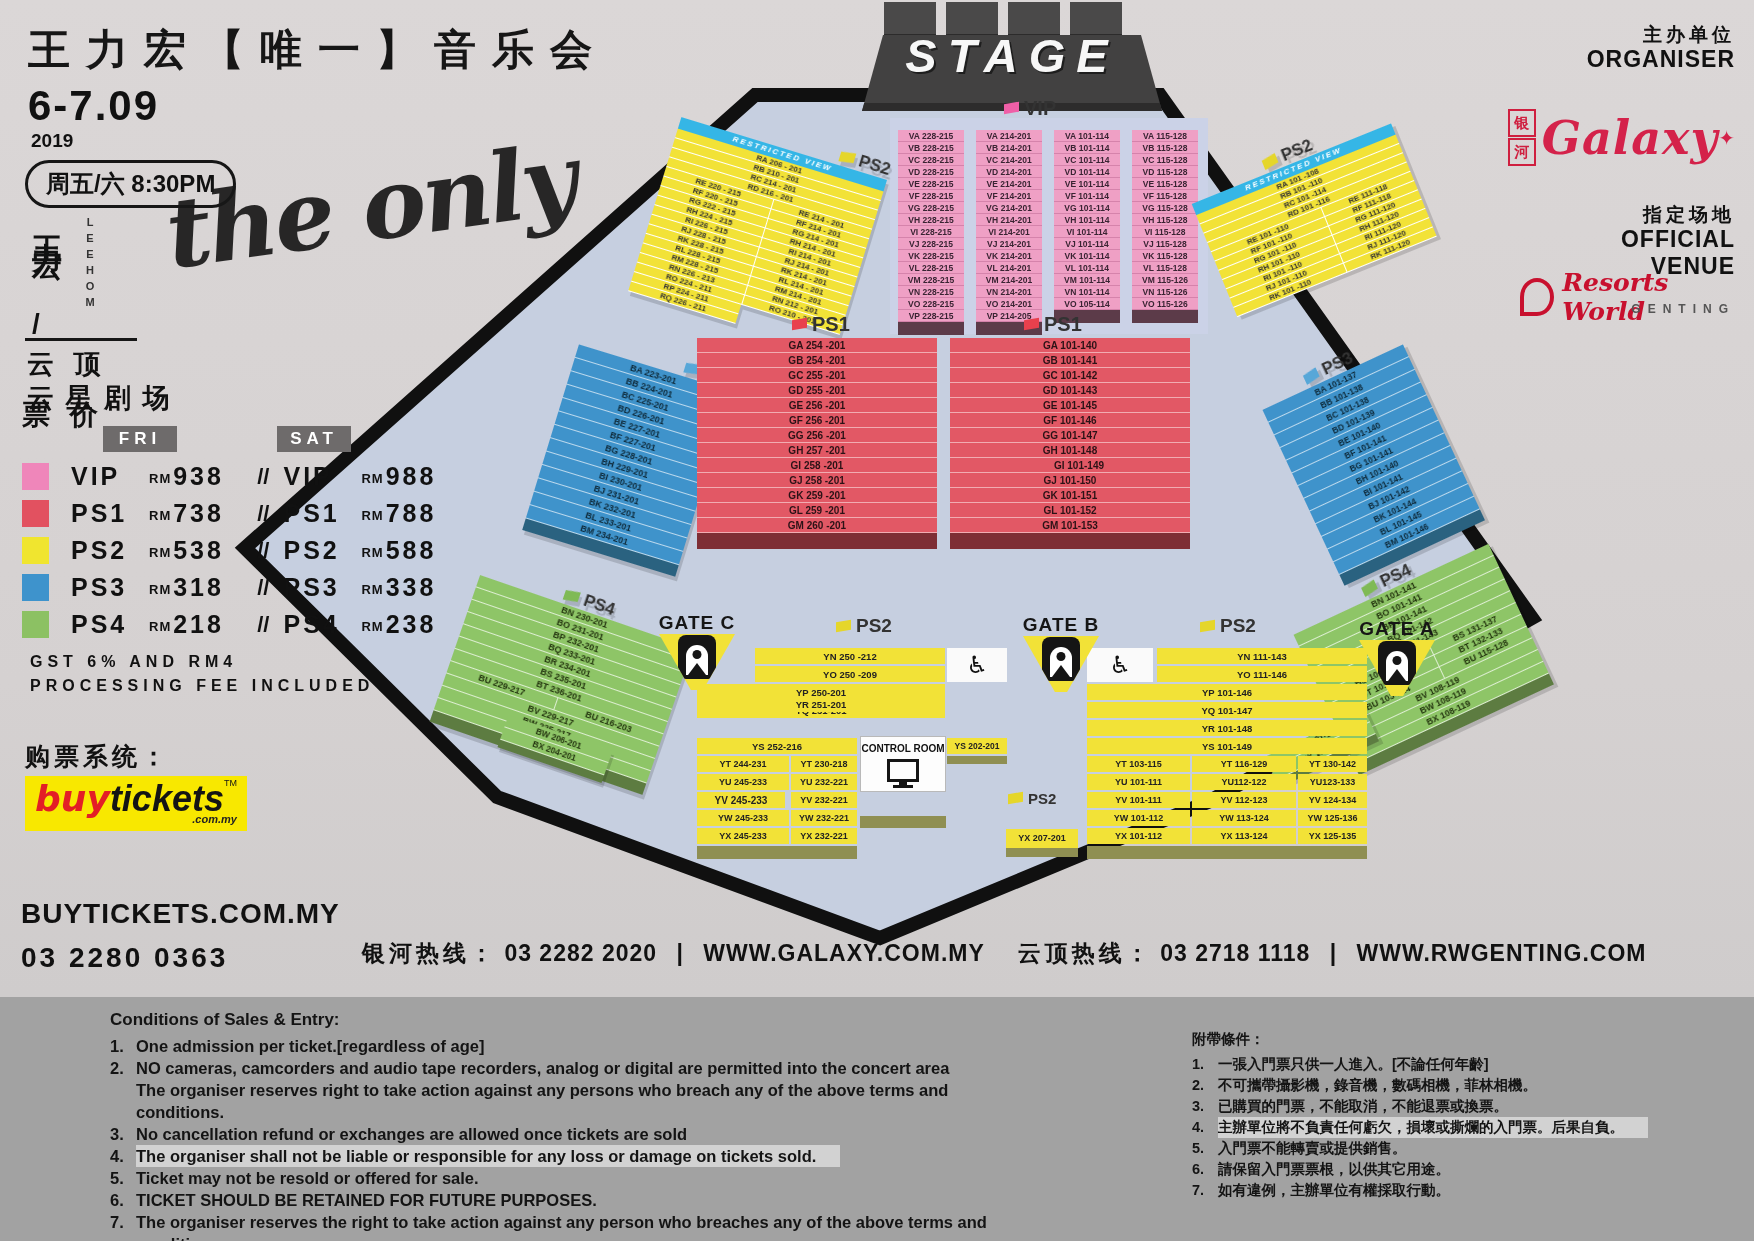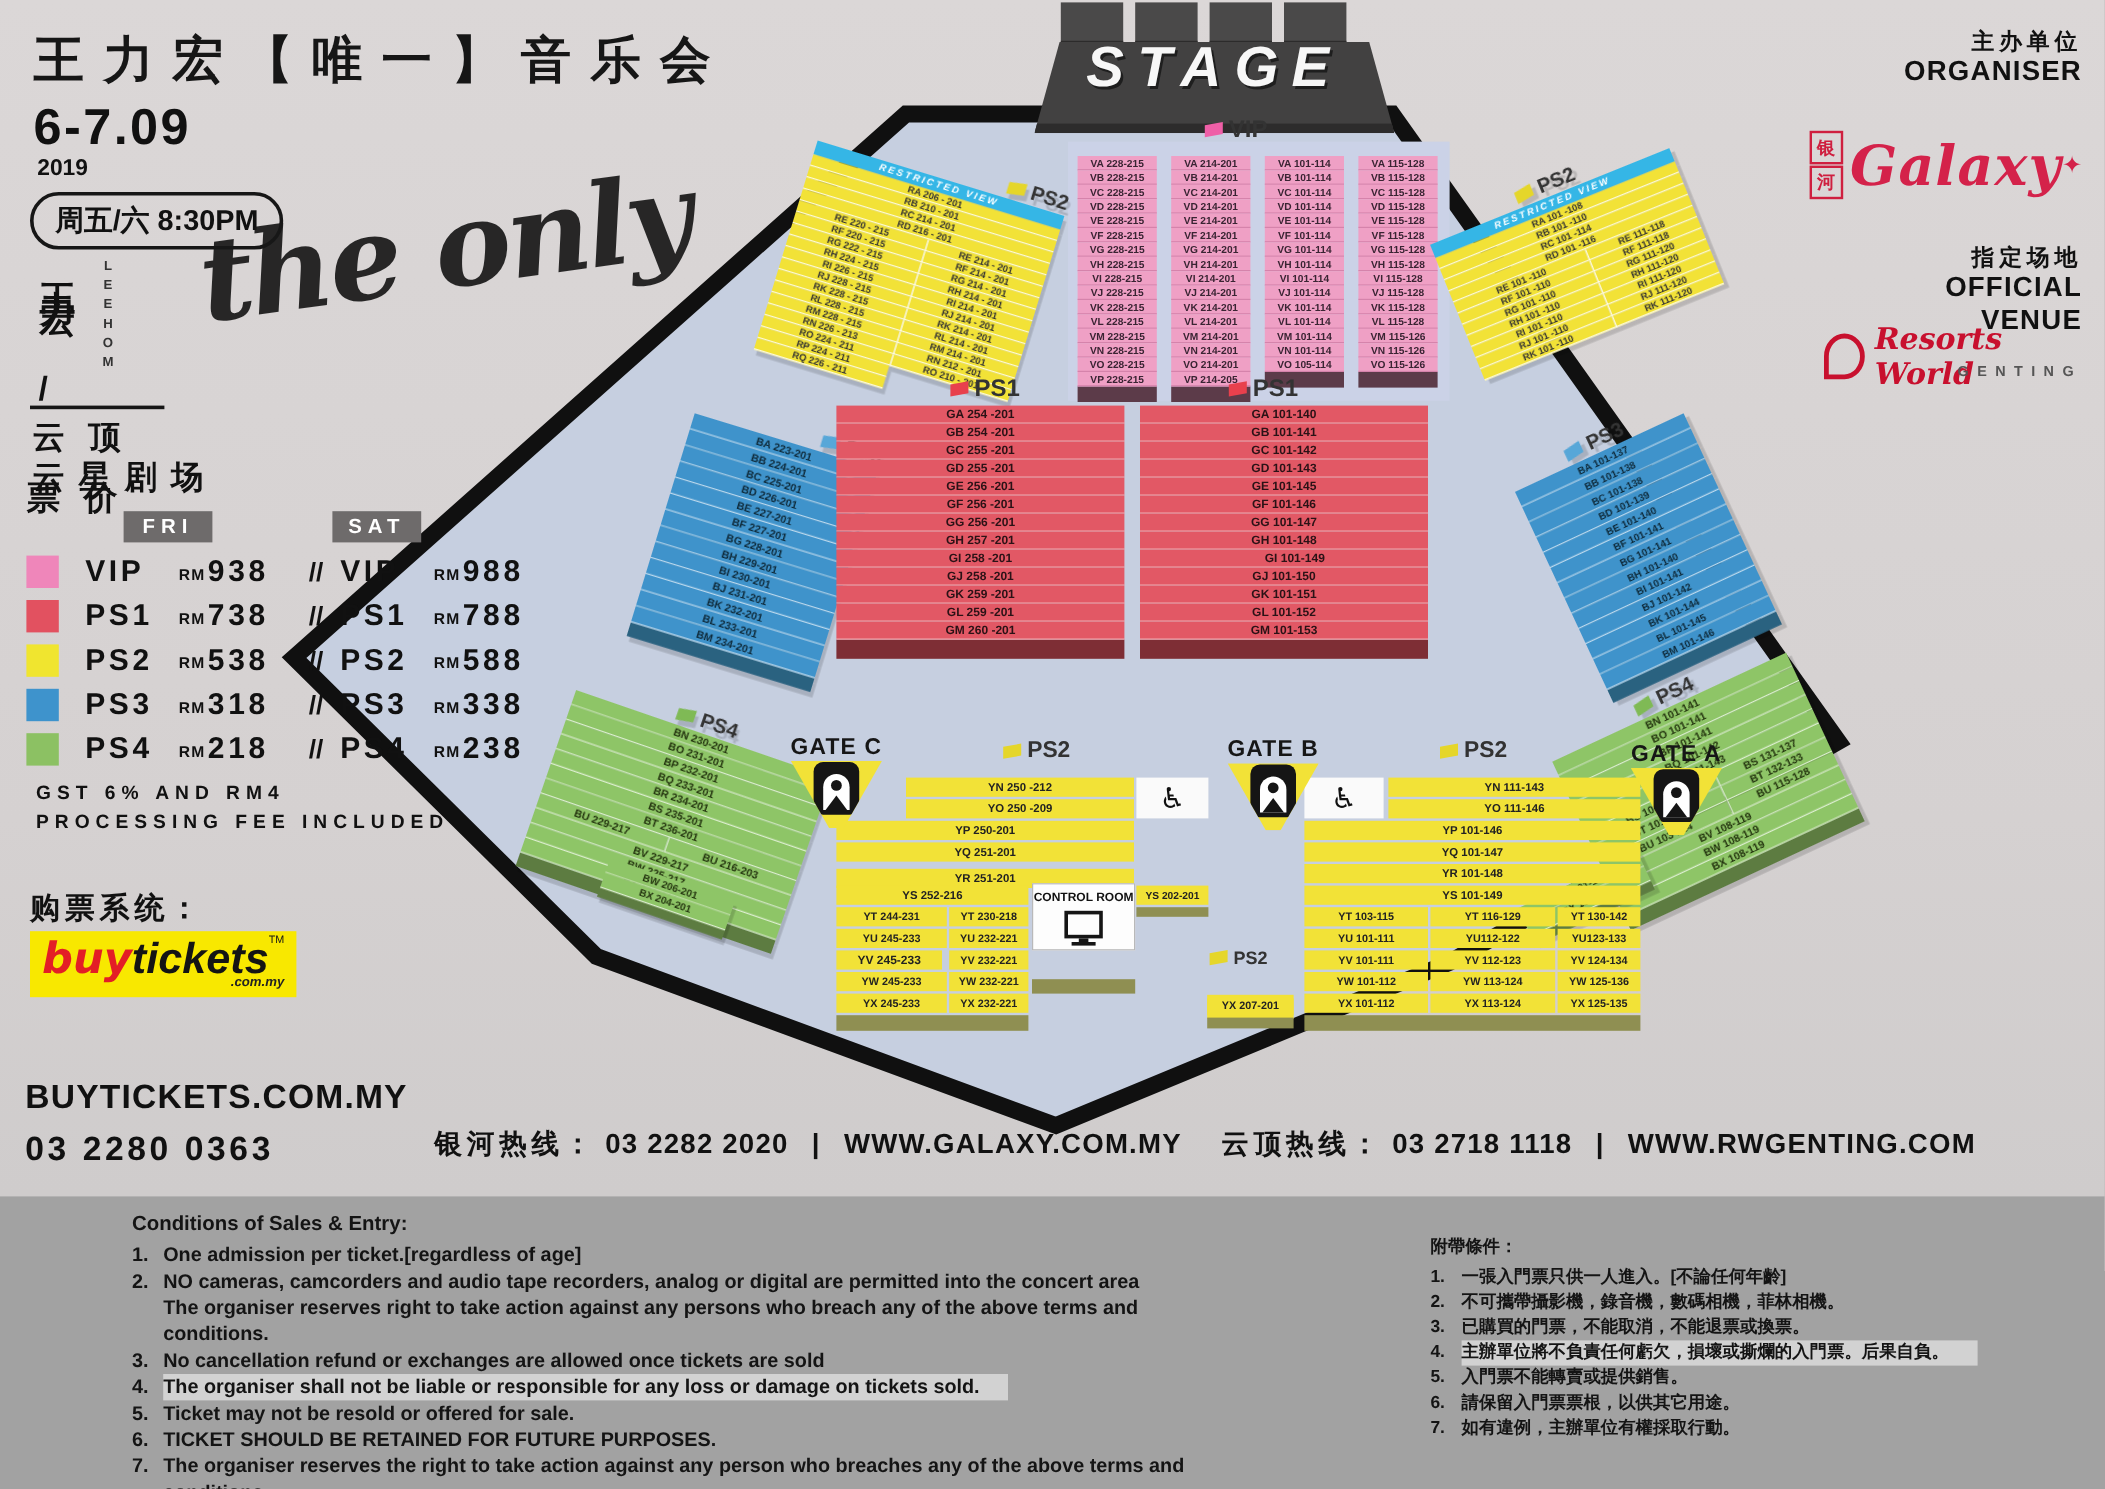--- a/index.html
+++ b/index.html
@@ -848,21 +848,21 @@
       <div style="position: absolute; left: 1008px; top: 788px;">
         <div class="seclabel" style="justify-content: flex-start; font-size: 15px; height: 20px;">
           <span class="flag" style="background: rgb(229, 214, 42);"></span>
           <span>PS2</span>
         </div>
       </div>
       <div class="cellc" style="position: absolute; left: 755px; top: 648px; width: 190px; height: 16px; background: rgb(242, 226, 55); font-size: 9.5px; font-weight: bold; color: rgb(34, 34, 34);">YN 250 -212</div>
       <div class="cellc" style="position: absolute; left: 755px; top: 666px; width: 190px; height: 16px; background: rgb(242, 226, 55); font-size: 9.5px; font-weight: bold; color: rgb(34, 34, 34);">YO 250 -209</div>
       <div class="cellc" style="position: absolute; left: 697px; top: 684px; width: 248px; height: 16px; background: rgb(242, 226, 55); font-size: 9.5px; font-weight: bold; color: rgb(34, 34, 34);">YP 250-201</div>
       <div class="cellc" style="position: absolute; left: 697px; top: 702px; width: 248px; height: 16px; background: rgb(242, 226, 55); font-size: 9.5px; font-weight: bold; color: rgb(34, 34, 34);">YQ 251-201</div>
-      <div class="cellc" style="position: absolute; left: 697px; top: 724px; width: 248px; height: 16px; background: rgb(242, 226, 55); font-size: 9.5px; font-weight: bold; color: rgb(34, 34, 34);">YR 251-201</div>
+      <div class="cellc" style="position: absolute; left: 697px; top: 696px; width: 248px; height: 16px; background: rgb(242, 226, 55); font-size: 9.5px; font-weight: bold; color: rgb(34, 34, 34);">YR 251-201</div>
       <div class="cellc" style="position: absolute; left: 697px; top: 738px; width: 160px; height: 16px; background: rgb(242, 226, 55); font-size: 9.5px; font-weight: bold; color: rgb(34, 34, 34);">YS 252-216</div>
       <div class="cellc" style="position: absolute; left: 947px; top: 738px; width: 60px; height: 16px; background: rgb(242, 226, 55); font-size: 8.5px; font-weight: bold; color: rgb(34, 34, 34);">YS 202-201</div>
       <div style="position: absolute; left: 947px; top: 756px; width: 60px; height: 8px; background: rgb(143, 143, 82);"></div>
       <div class="cellc" style="position: absolute; left: 697px; top: 756px; width: 92px; height: 16px; background: rgb(242, 226, 55); font-size: 9px; font-weight: bold; color: rgb(34, 34, 34);">YT 244-231</div>
       <div class="cellc" style="position: absolute; left: 791px; top: 756px; width: 66px; height: 16px; background: rgb(242, 226, 55); font-size: 9px; font-weight: bold; color: rgb(34, 34, 34);">YT 230-218</div>
       <div class="cellc" style="position: absolute; left: 697px; top: 774px; width: 92px; height: 16px; background: rgb(242, 226, 55); font-size: 9px; font-weight: bold; color: rgb(34, 34, 34);">YU 245-233</div>
       <div class="cellc" style="position: absolute; left: 791px; top: 774px; width: 66px; height: 16px; background: rgb(242, 226, 55); font-size: 9px; font-weight: bold; color: rgb(34, 34, 34);">YU 232-221</div>
       <div class="cellc" style="position: absolute; left: 697px; top: 792px; width: 88px; height: 16px; background: rgb(242, 226, 55); font-size: 10px; font-weight: bold; color: rgb(34, 34, 34);">YV 245-233</div>
       <div class="cellc" style="position: absolute; left: 791px; top: 792px; width: 66px; height: 16px; background: rgb(242, 226, 55); font-size: 9px; font-weight: bold; color: rgb(34, 34, 34);">YV 232-221</div>
       <div class="cellc" style="position: absolute; left: 697px; top: 810px; width: 92px; height: 16px; background: rgb(242, 226, 55); font-size: 9px; font-weight: bold; color: rgb(34, 34, 34);">YW 245-233</div>

